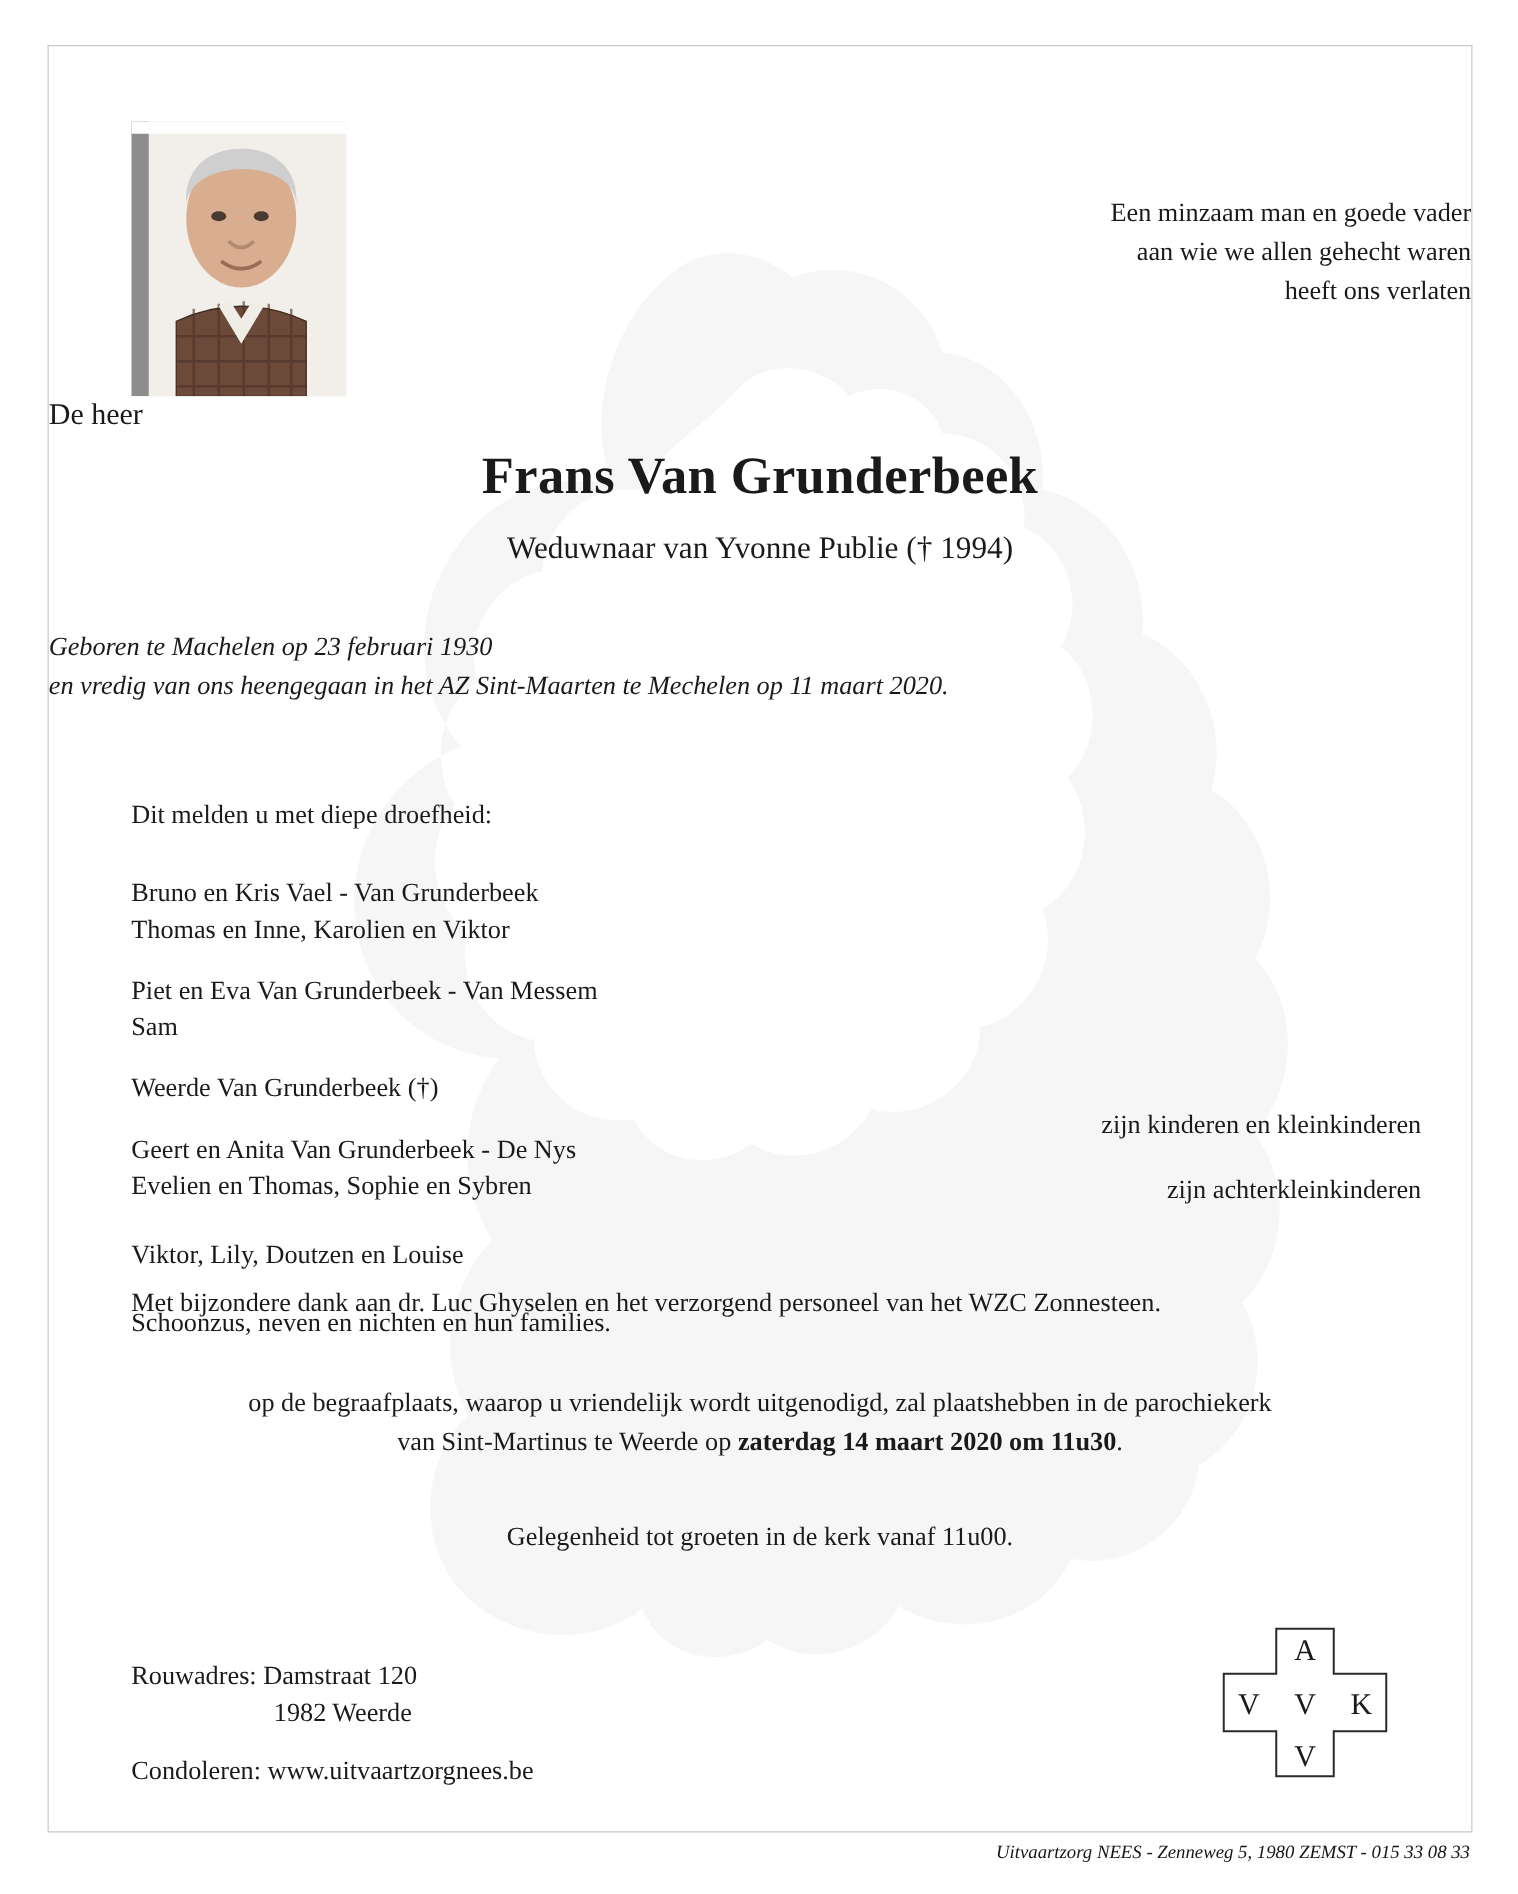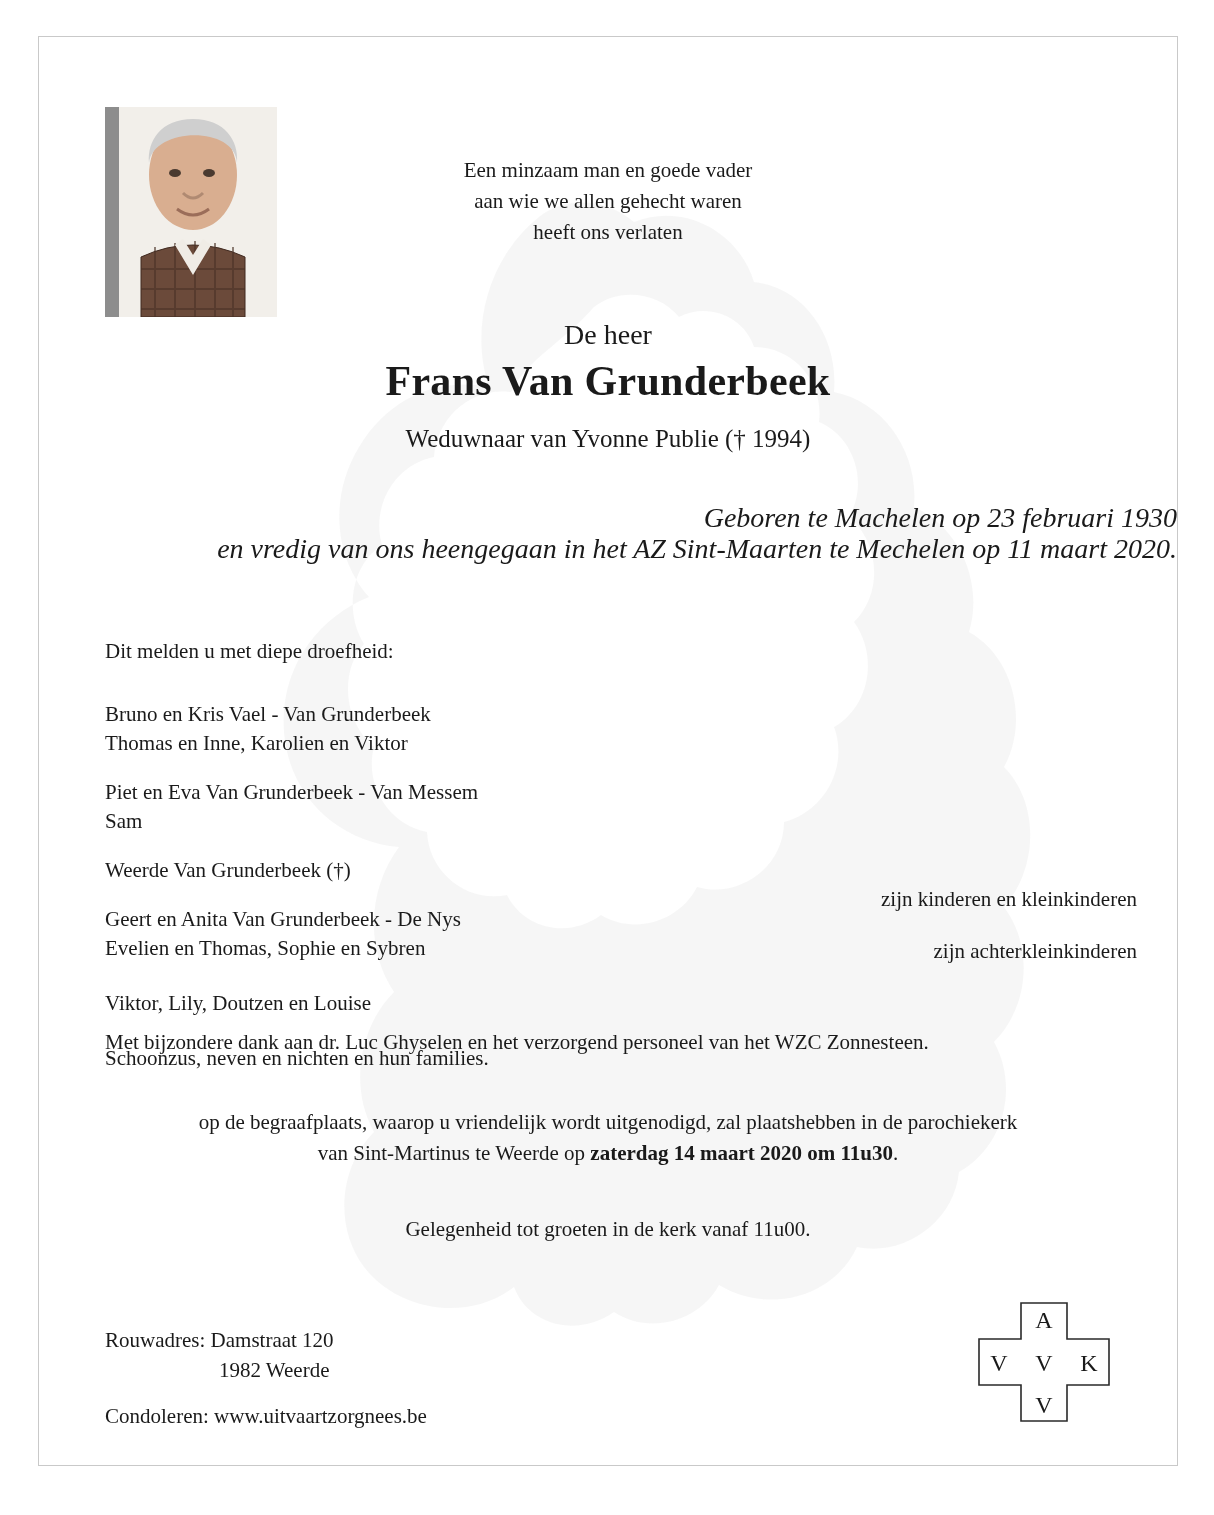--- a/index.html
+++ b/index.html
@@ -63,29 +63,29 @@
   .intro {
     position: absolute;
     left: 0;
     top: 118px;
     width: 1138px;
     text-align: center;
     font-size: 21px;
     line-height: 31px;
     color: #1a1a1a;
   }
-  .intro div { white-space: nowrap; }
+  .intro div { white-space: nowrap; text-align: right; }
 
   .deheer {
     position: absolute;
     left: 0;
     top: 282px;
     width: 1138px;
-    text-align: center;
-    font-size: 28px;
+    text-align: left;
+    font-size: 24px;
   }
   .name {
     position: absolute;
     left: 0;
     top: 320px;
     width: 1138px;
     text-align: center;
     font-size: 42px;
     font-weight: bold;
     letter-spacing: 0.3px;
@@ -96,22 +96,22 @@
     top: 388px;
     width: 1138px;
     text-align: center;
     font-size: 25px;
   }
   .birthdeath {
     position: absolute;
     left: 0;
     top: 465px;
     width: 1138px;
-    text-align: right;
-    font-size: 28px;
+    text-align: left;
+    font-size: 21px;
     line-height: 31px;
     font-style: italic;
   }
 
   .announce {
     position: absolute;
     left: 66px;
     top: 600px;
     width: 1006px;
     font-size: 21px;
@@ -312,13 +312,14 @@
           <text x="30" y="76" font-family="Liberation Serif, serif" font-size="24" text-anchor="middle" fill="#1a1a1a">V</text>
           <text x="75" y="76" font-family="Liberation Serif, serif" font-size="24" text-anchor="middle" fill="#1a1a1a">V</text>
           <text x="120" y="76" font-family="Liberation Serif, serif" font-size="24" text-anchor="middle" fill="#1a1a1a">K</text>
           <text x="75" y="118" font-family="Liberation Serif, serif" font-size="24" text-anchor="middle" fill="#1a1a1a">V</text>
         </svg>
       </div>
 
     </div>
   </div>
 
+  <div class="footer">Uitvaartzorg NEES - Zenneweg 5, 1980 ZEMST - 015 33 08 33</div>
 </div>
 
 </body></html>

